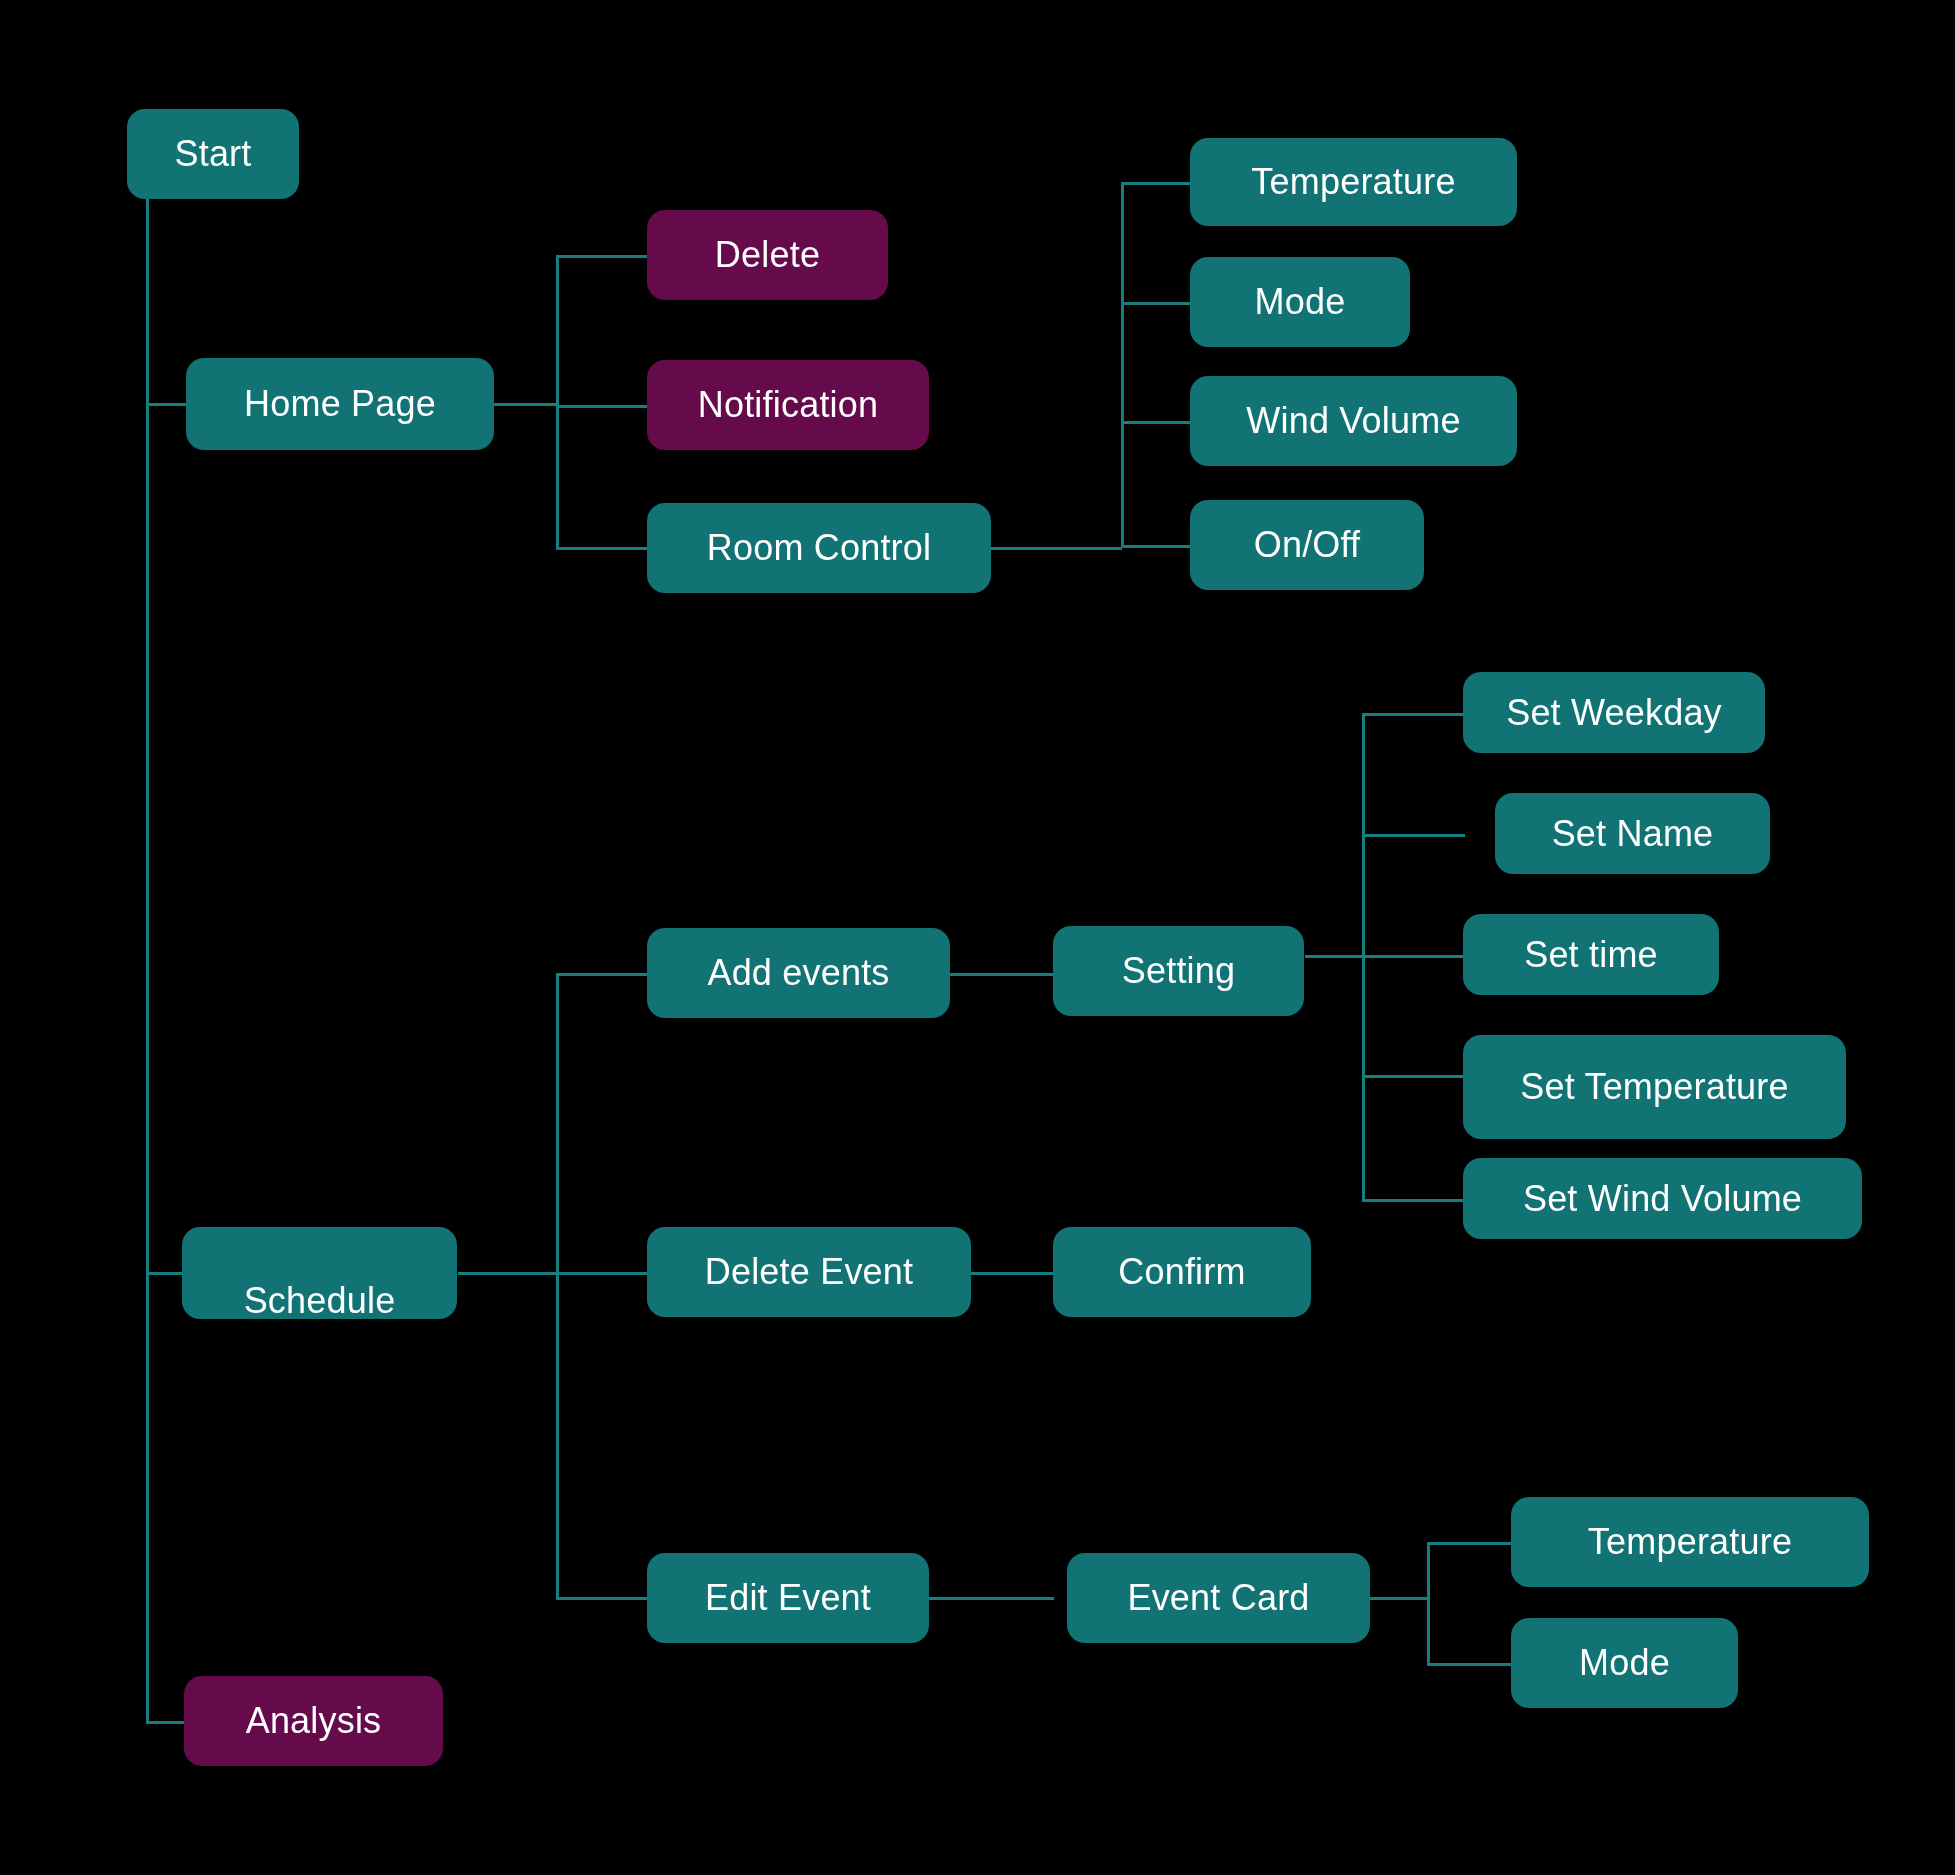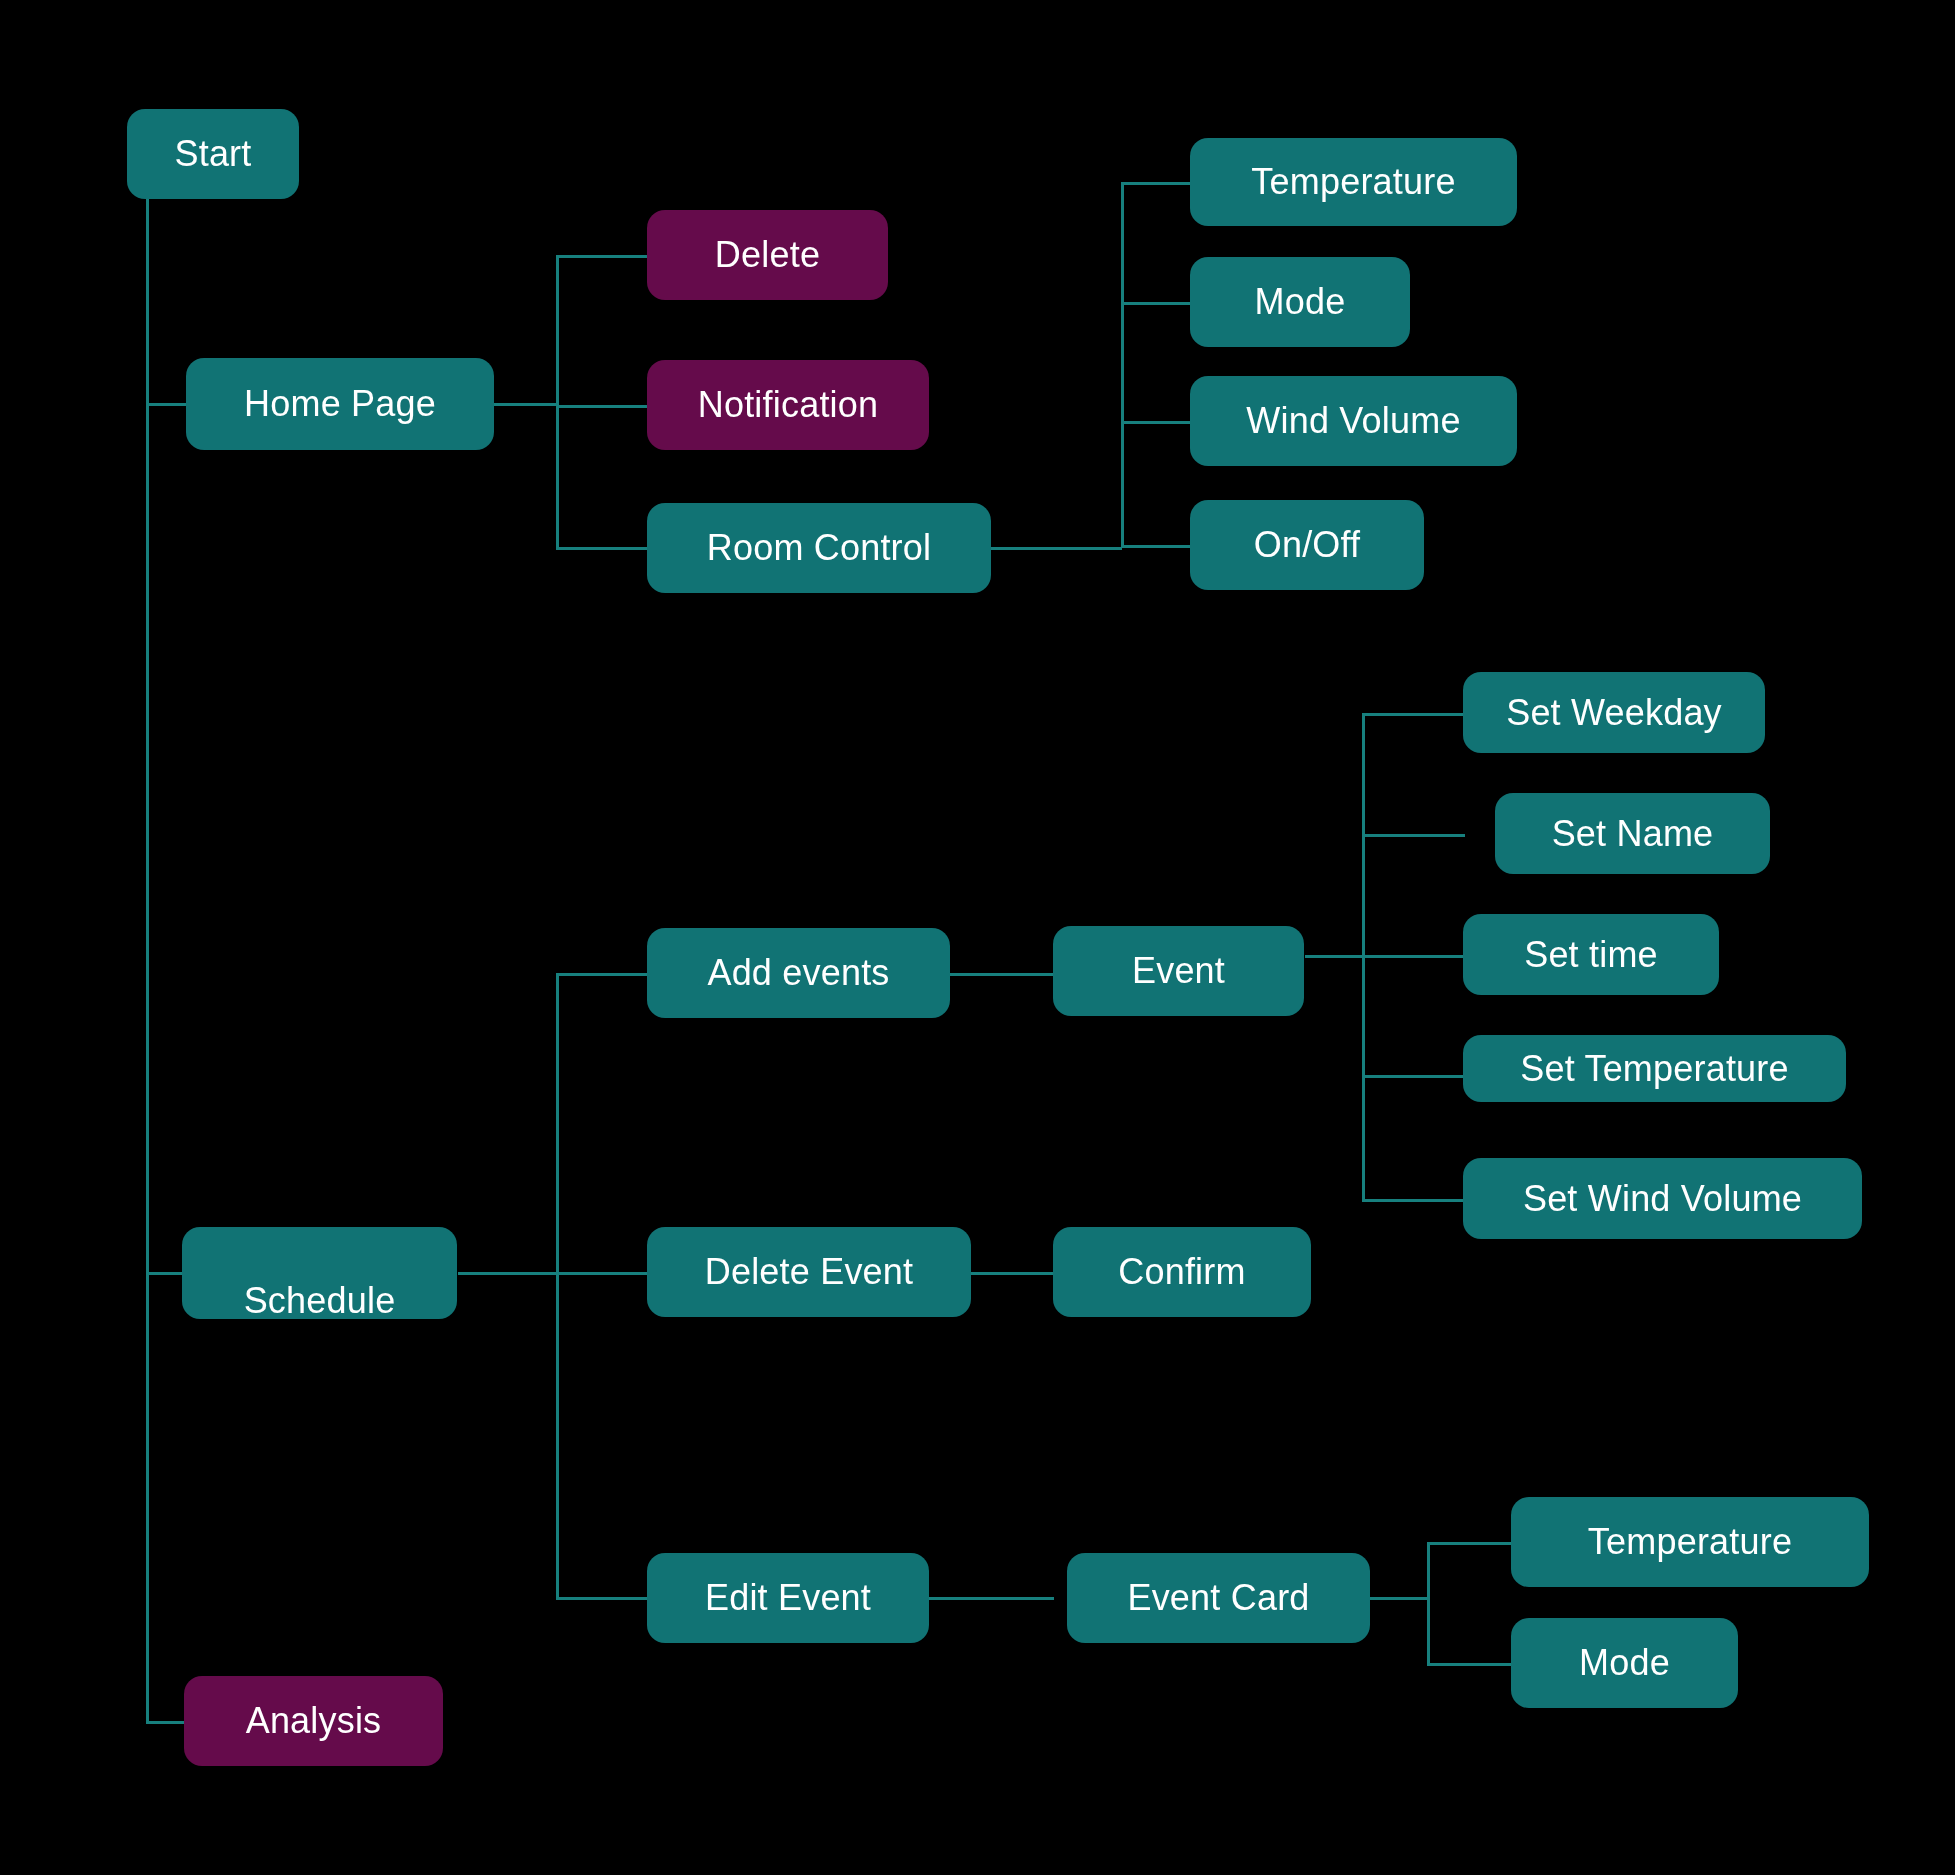--- a/index.html
+++ b/index.html
@@ -96,32 +96,32 @@
       <div class="node teal" style="left: 1190px; top: 376px; width: 327px; height: 90px; background: rgb(17, 115, 116);">
         <span>Wind Volume</span>
       </div>
       <div class="node teal" style="left: 1190px; top: 500px; width: 234px; height: 90px; background: rgb(17, 115, 116);">
         <span>On/Off</span>
       </div>
       <div class="node teal" style="left: 647px; top: 928px; width: 303px; height: 90px; background: rgb(17, 115, 116);">
         <span>Add events</span>
       </div>
       <div class="node teal" style="left: 1053px; top: 926px; width: 251px; height: 90px; background: rgb(17, 115, 116);">
-        <span>Event</span>
+        <span>Setting</span>
       </div>
       <div class="node teal" style="left: 1463px; top: 672px; width: 302px; height: 81px; background: rgb(17, 115, 116);">
         <span>Set Weekday</span>
       </div>
       <div class="node teal" style="left: 1463px; top: 793px; width: 275px; height: 81px; background: rgb(17, 115, 116); margin-left: 32px;">
         <span>Set Name</span>
       </div>
       <div class="node teal" style="left: 1463px; top: 914px; width: 256px; height: 81px; background: rgb(17, 115, 116);">
         <span>Set time</span>
       </div>
-      <div class="node teal" style="left: 1463px; top: 1035px; width: 383px; height: 67px; background: rgb(17, 115, 116);">
+      <div class="node teal" style="left: 1463px; top: 1035px; width: 383px; height: 104px; background: rgb(17, 115, 116);">
         <span>Set Temperature</span>
       </div>
       <div class="node teal" style="left: 1463px; top: 1158px; width: 399px; height: 81px; background: rgb(17, 115, 116);">
         <span>Set Wind Volume</span>
       </div>
       <div class="node teal" style="left: 182px; top: 1227px; width: 275px; height: 92px; background: rgb(17, 115, 116); align-items: flex-end;">
         <span>Schedule</span>
       </div>
       <div class="node teal" style="left: 647px; top: 1227px; width: 324px; height: 90px; background: rgb(17, 115, 116);">
         <span>Delete Event</span>

